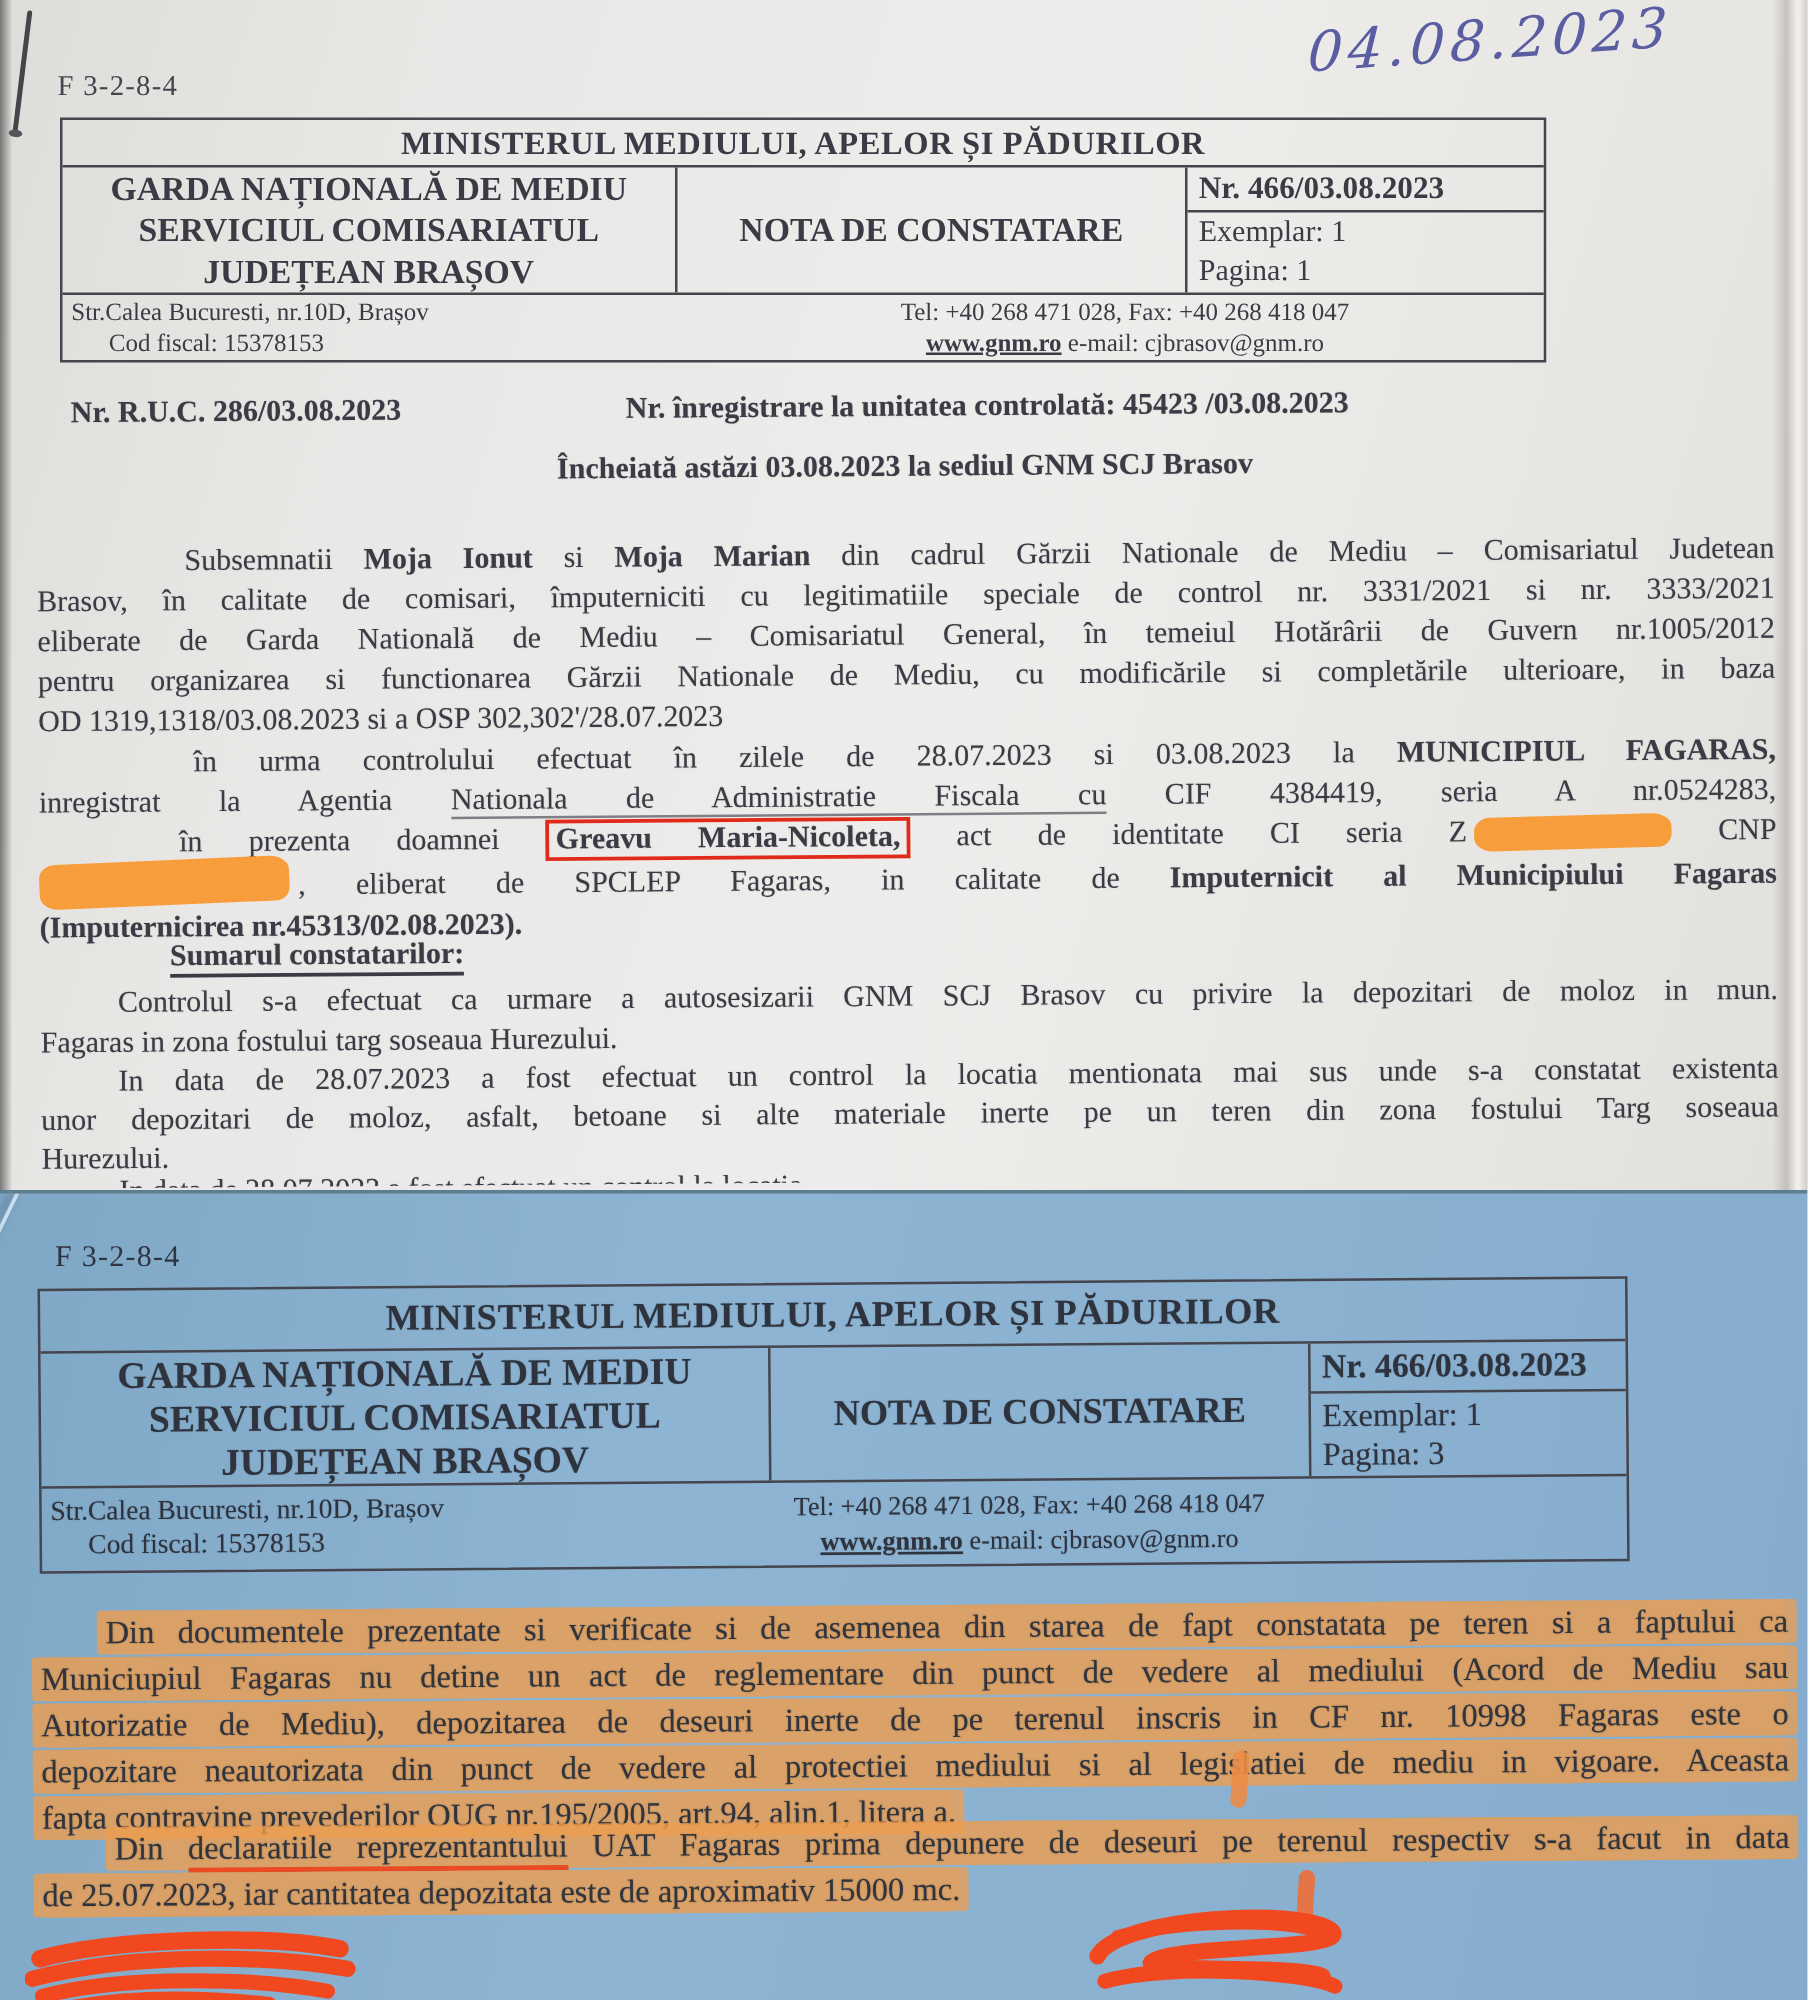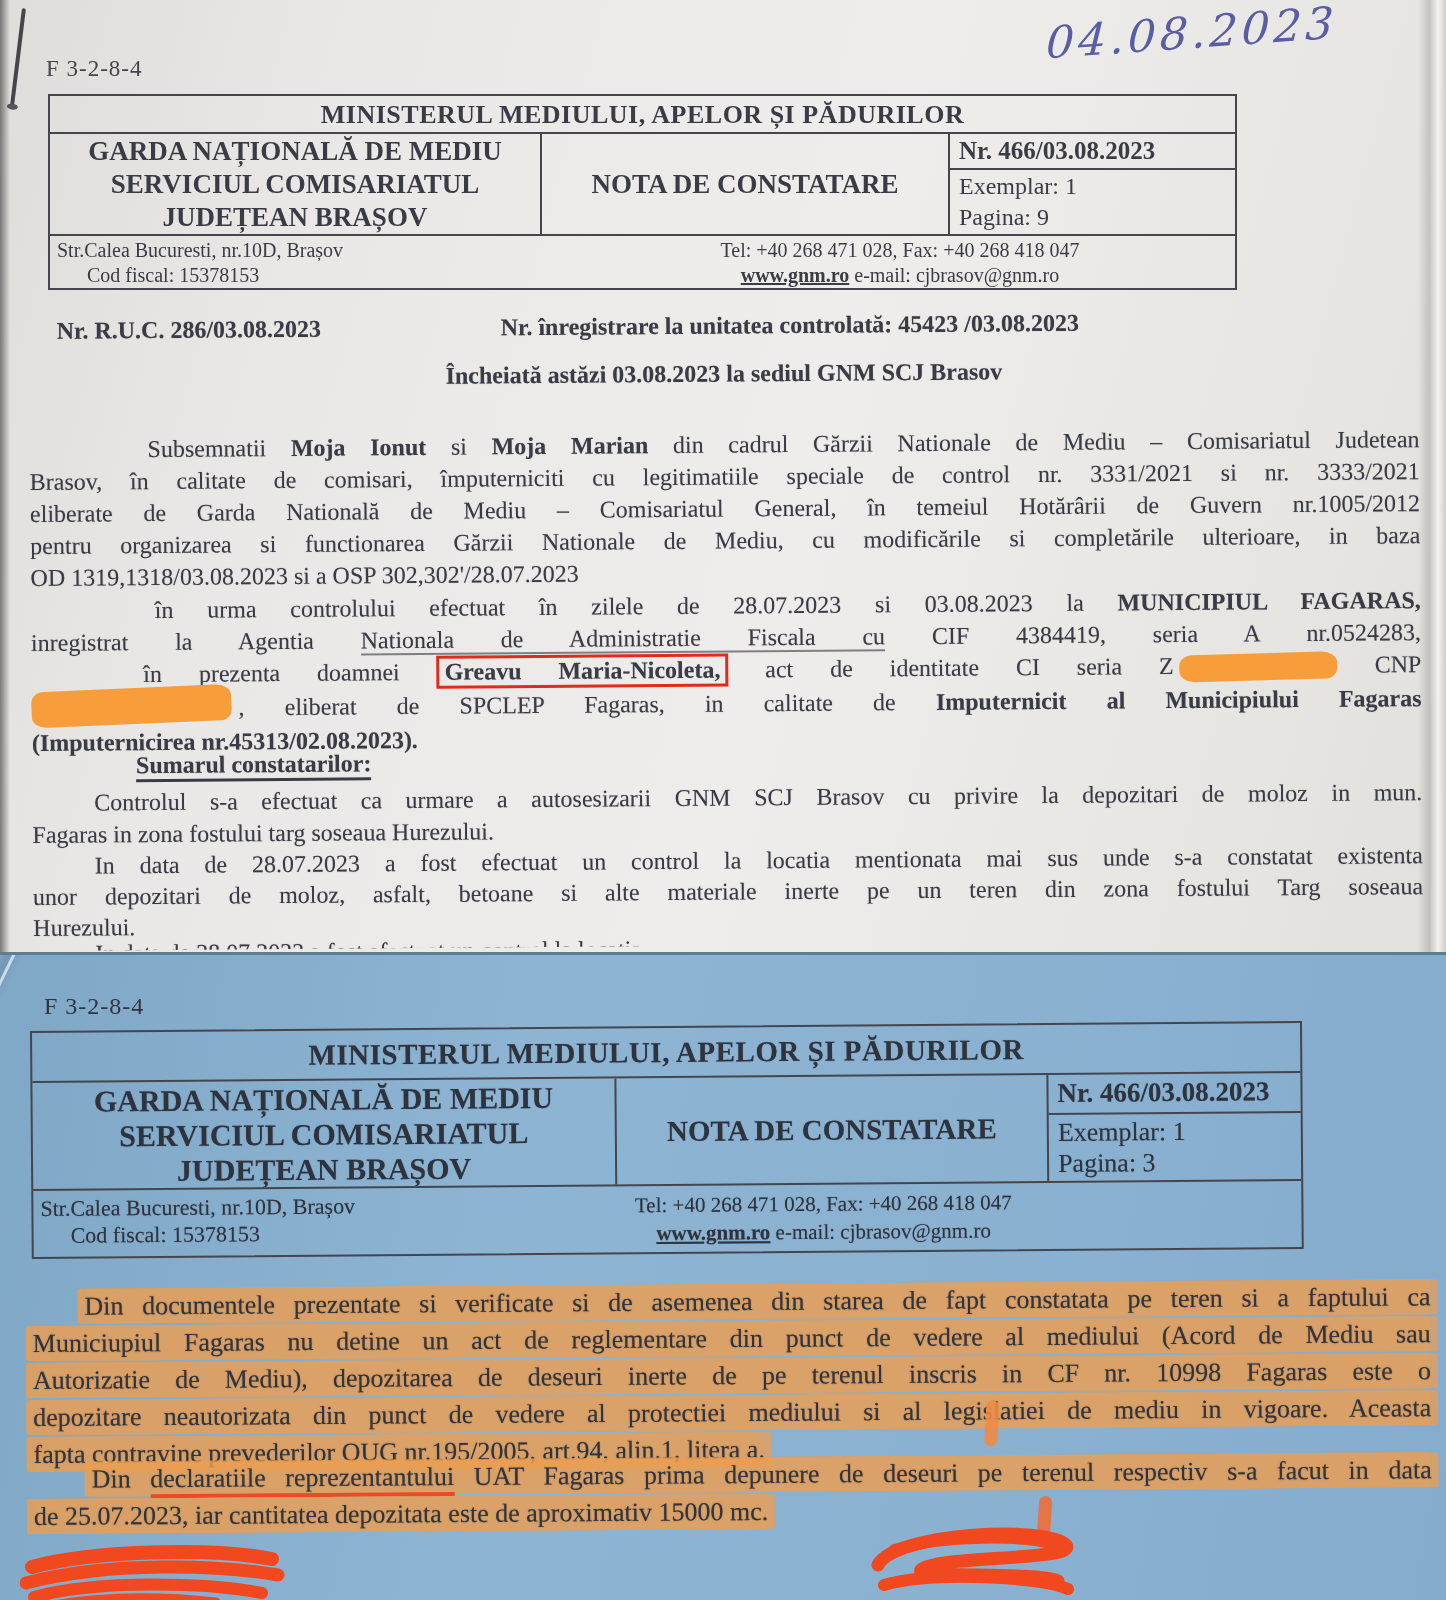--- a/index.html
+++ b/index.html
@@ -133,21 +133,21 @@
       <div class="t-left">
         <div>GARDA NAȚIONALĂ DE MEDIU</div>
         <div>SERVICIUL COMISARIATUL</div>
         <div>JUDEȚEAN BRAȘOV</div>
       </div>
       <div class="t-mid">NOTA DE CONSTATARE</div>
       <div class="t-right">
         <div class="t-nr">Nr. 466/03.08.2023</div>
         <div class="t-ex">
           <div>Exemplar: 1</div>
-          <div>Pagina: 9</div>
+          <div>Pagina: 1</div>
         </div>
       </div>
     </div>
     <div class="t-r3">
       <div class="addr">
         <div>Str.Calea Bucuresti, nr.10D, Brașov</div>
         <div class="addr-2">Cod fiscal: 15378153</div>
       </div>
       <div class="contact">
         <div>Tel: +40 268 471 028, Fax: +40 268 418 047</div>

